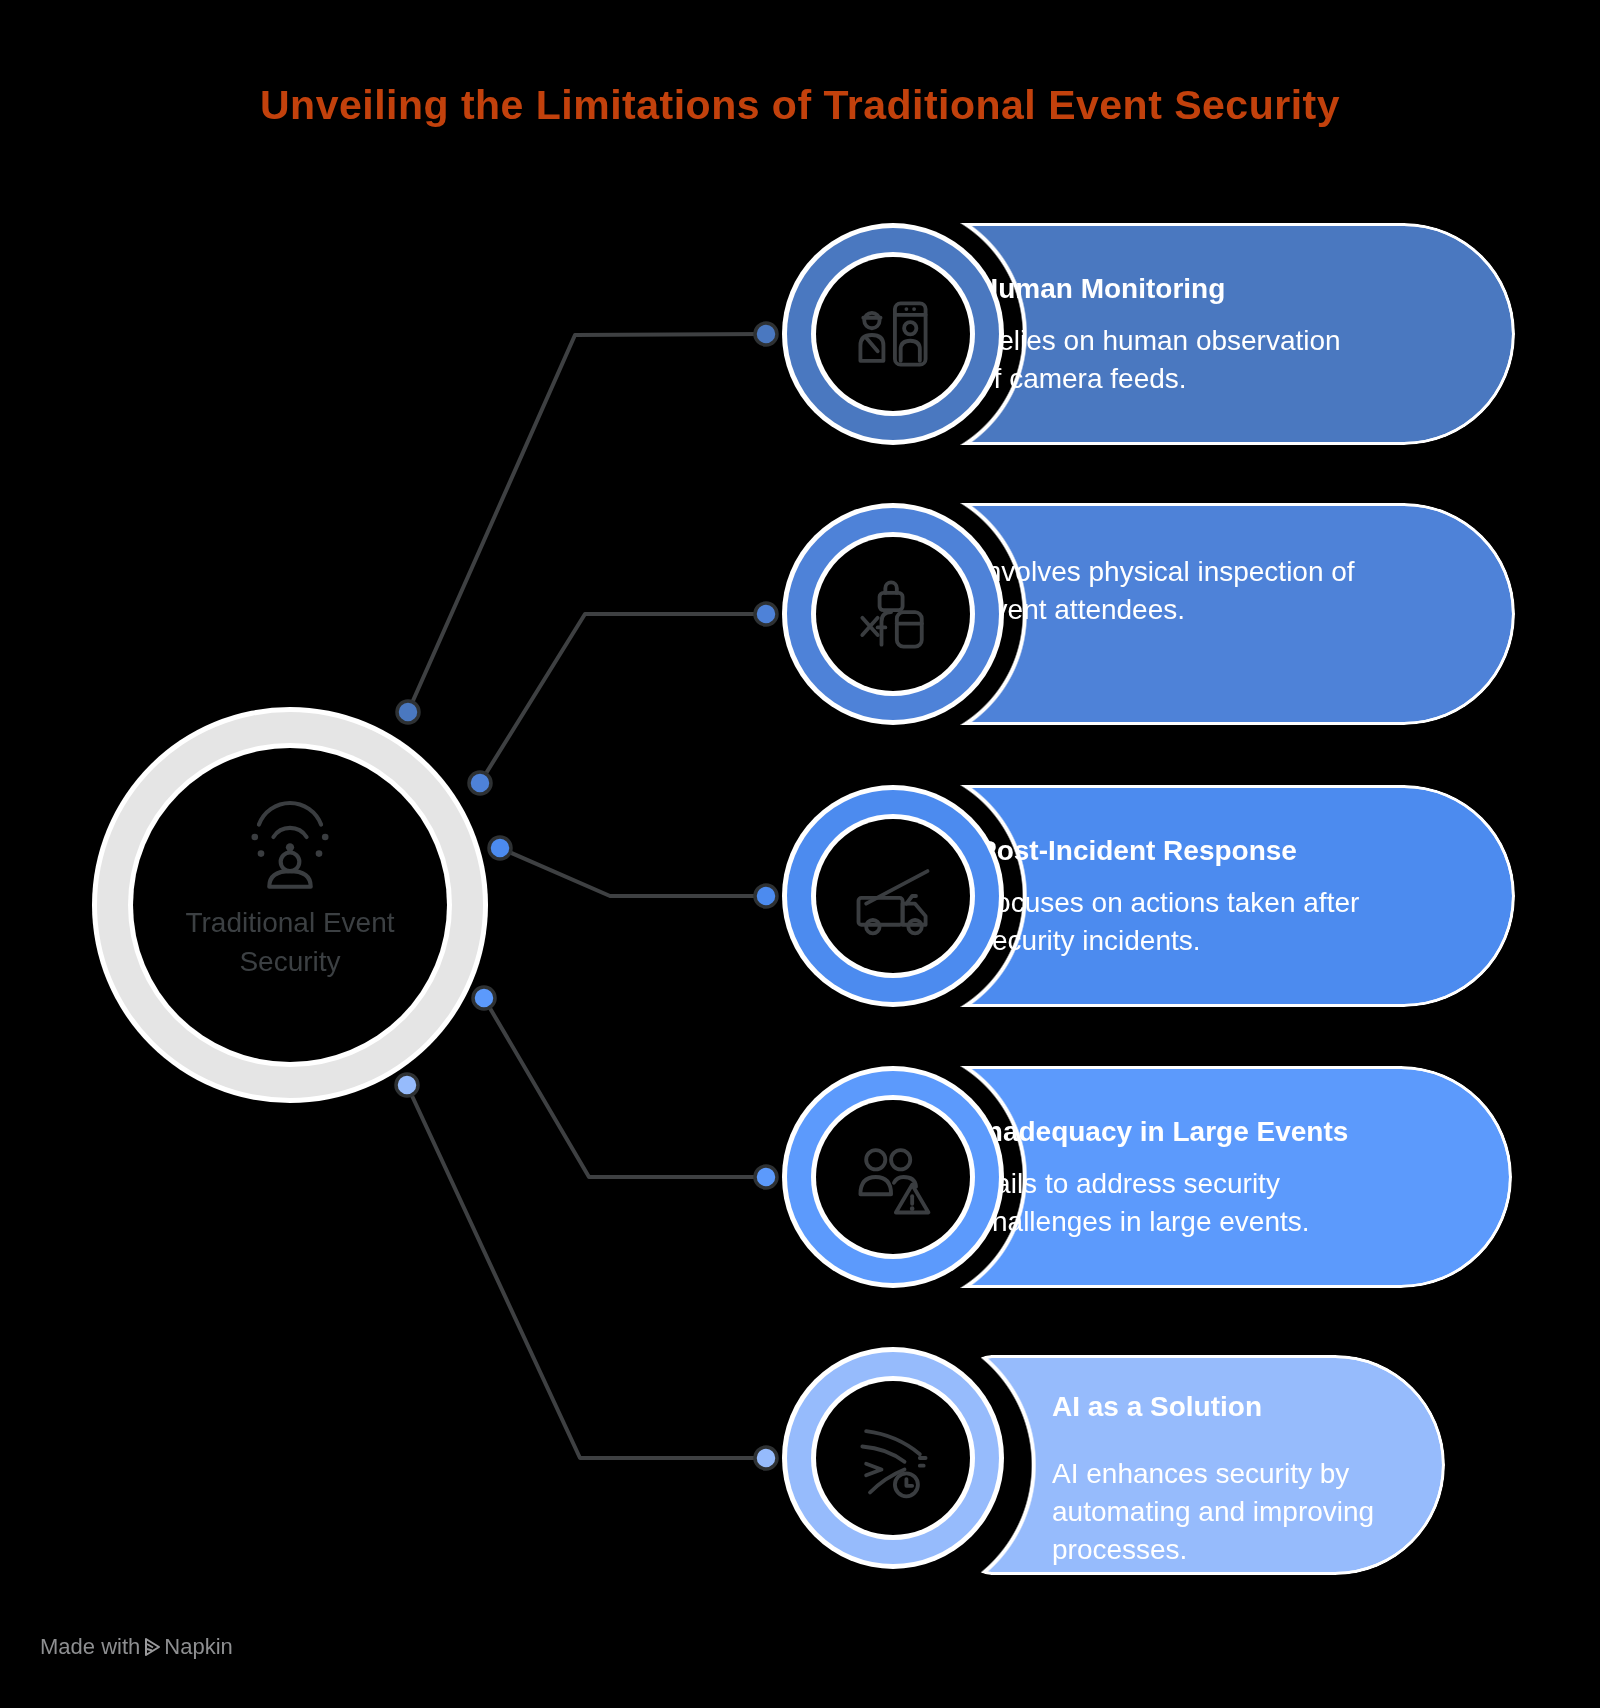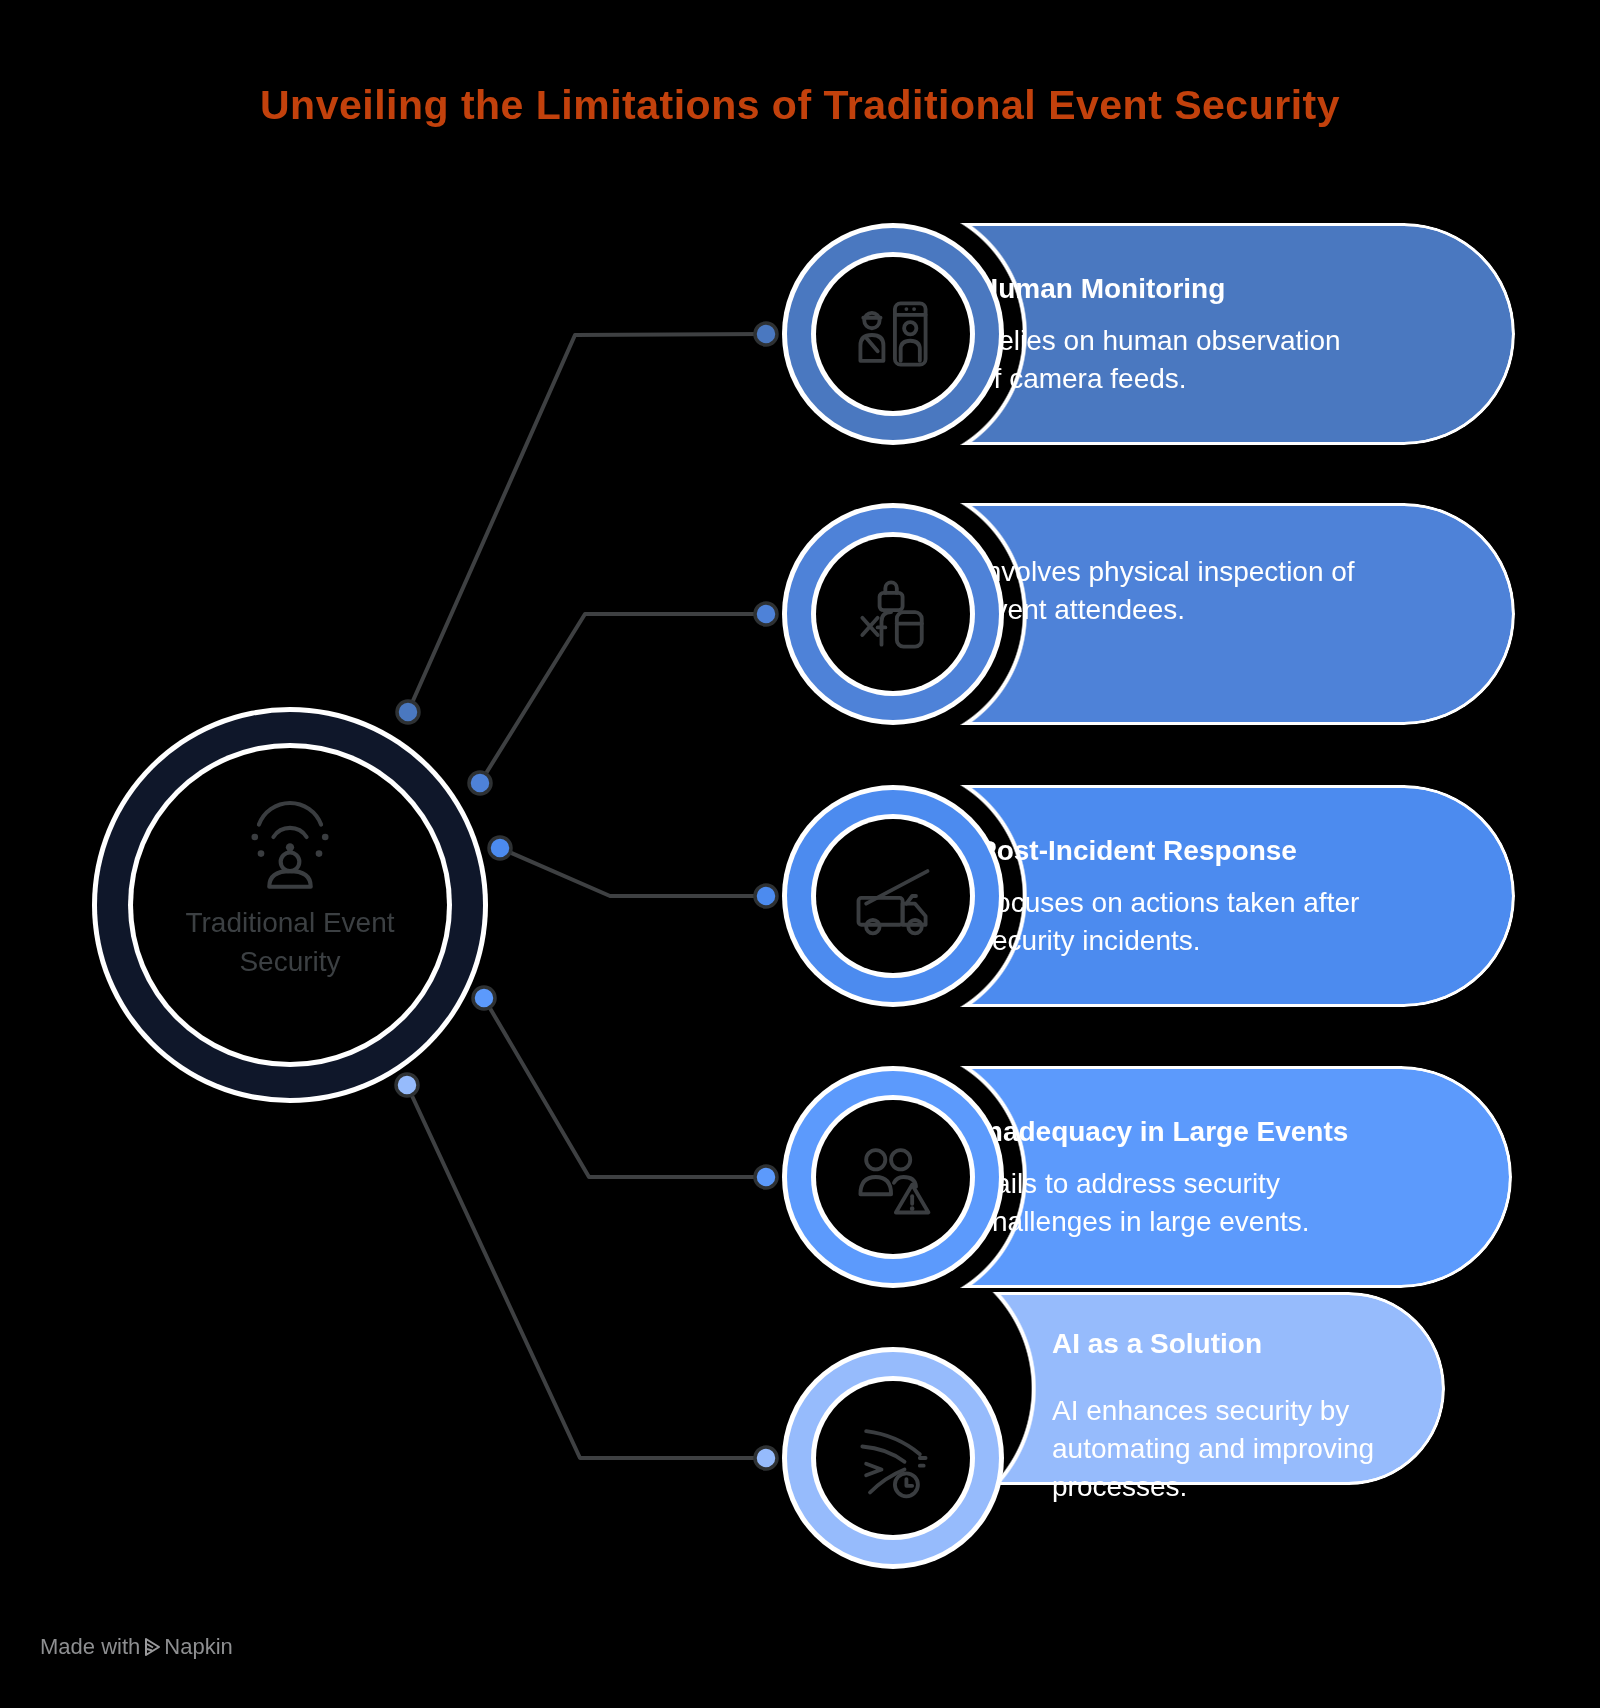--- a/index.html
+++ b/index.html
@@ -16,21 +16,21 @@
     font-size:41px; font-weight:700; letter-spacing:.5px;
     color:#c2410c;
   }
   svg.connectors { position:absolute; left:0; top:0; z-index:1; }
   .connectors polyline { fill:none; stroke:#3e4042; stroke-width:4; stroke-linejoin:round; }
   .connectors circle.dot { fill:var(--c,#4a78c0); stroke:#2e3133; stroke-width:3.5; }
 
   
   .hub {
     position:absolute; left:97px; top:712px; width:386px; height:386px;
-    border-radius:50%; background:#0f172a;
+    border-radius:50%; background:#e5e5e5;
     box-shadow:0 0 0 5px #fff;
     z-index:2;
   }
   .hub-inner {
     position:absolute; inset:36px; border-radius:50%; background:#000;
     box-shadow:0 0 0 5px #fff;
     display:flex; flex-direction:column; align-items:center; justify-content:center;
     gap:14px; padding-bottom:44px; box-sizing:border-box;
   }
   .hub-label {
@@ -38,21 +38,21 @@
     text-align:center; width:252px;
   }
 
   
   .row { position:absolute; inset:0; z-index:2; }
   .card { position:absolute; left:905px; width:610px; height:222px; }
   .r1 .card { top:223px; }
   .r2 .card { top:503px; }
   .r3 .card { top:785px; }
   .r4 .card { top:1066px; width:607px; }
-  .r5 .card { top:1292px; left:966px; width:479px; height:193px; }
+  .r5 .card { top:1355px; left:966px; width:479px; height:220px; }
 
   .card-white, .card-fill { position:absolute; }
   .card-white {
     inset:0; background:#fff; border-radius:26px 111px 111px 26px;
     -webkit-mask:radial-gradient(circle at var(--mx,-12px) 50%, transparent var(--rw,129px), #000 calc(var(--rw,129px) + 1.5px));
             mask:radial-gradient(circle at var(--mx,-12px) 50%, transparent var(--rw,129px), #000 calc(var(--rw,129px) + 1.5px));
   }
   .card-fill {
     inset:3px; background:var(--c,#4a78c0); border-radius:23px 108px 108px 23px;
     -webkit-mask:radial-gradient(circle at calc(var(--mx,-12px) - 3px) 50%, transparent var(--rf,133px), #000 calc(var(--rf,133px) + 1.5px));

